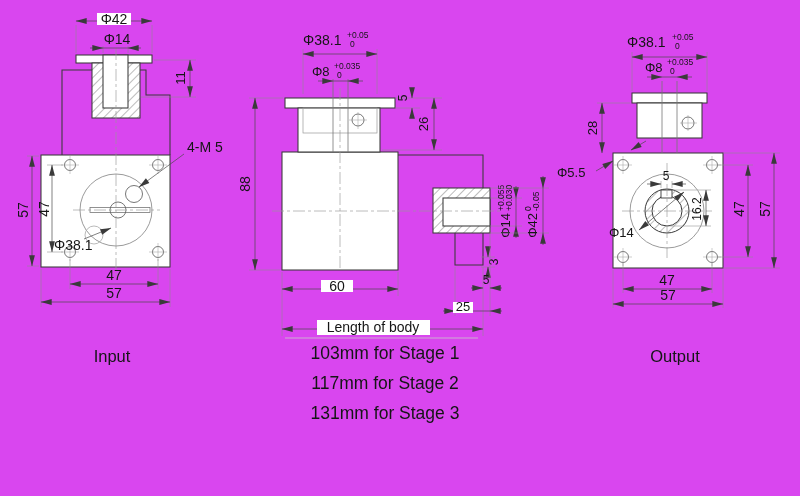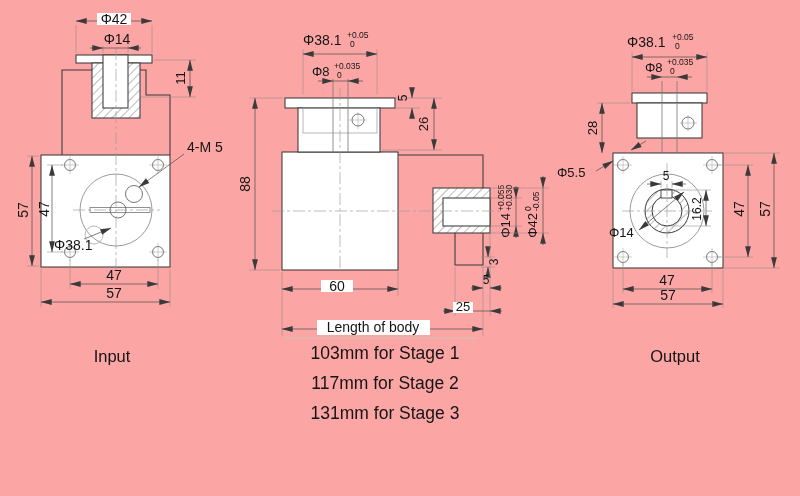--- a/index.html
+++ b/index.html
@@ -1,16 +1,16 @@
 <!DOCTYPE html>
 <html><head>
 <meta charset="utf-8">
 <style>
   html,body{margin:0;padding:0;background:#fff;}
-  #stage{position:relative;width:800px;height:496px;background:#fca5a5;overflow:hidden;
+  #stage{position:relative;width:800px;height:496px;background:#d946ef;overflow:hidden;
          font-family:"Liberation Sans",sans-serif;}
   svg{position:absolute;left:0;top:0;}
   .obj{stroke:#3a3a3a;stroke-width:1.05;fill:none}
   .objf{stroke:#3a3a3a;stroke-width:1.05;fill:#fff}
   .objf2b{stroke:#3a3a3a;stroke-width:1;fill:#fff}
   .objf3{stroke:#3a3a3a;stroke-width:.9;fill:#fff}
   .obj3{stroke:#777;stroke-width:.8;fill:none}
   .obj3c{stroke:#666;stroke-width:.9;fill:none}
   .obj3r{stroke:#999;stroke-width:.7;fill:none}
   .circ{stroke:#9b9b9b;stroke-width:1;fill:none}

